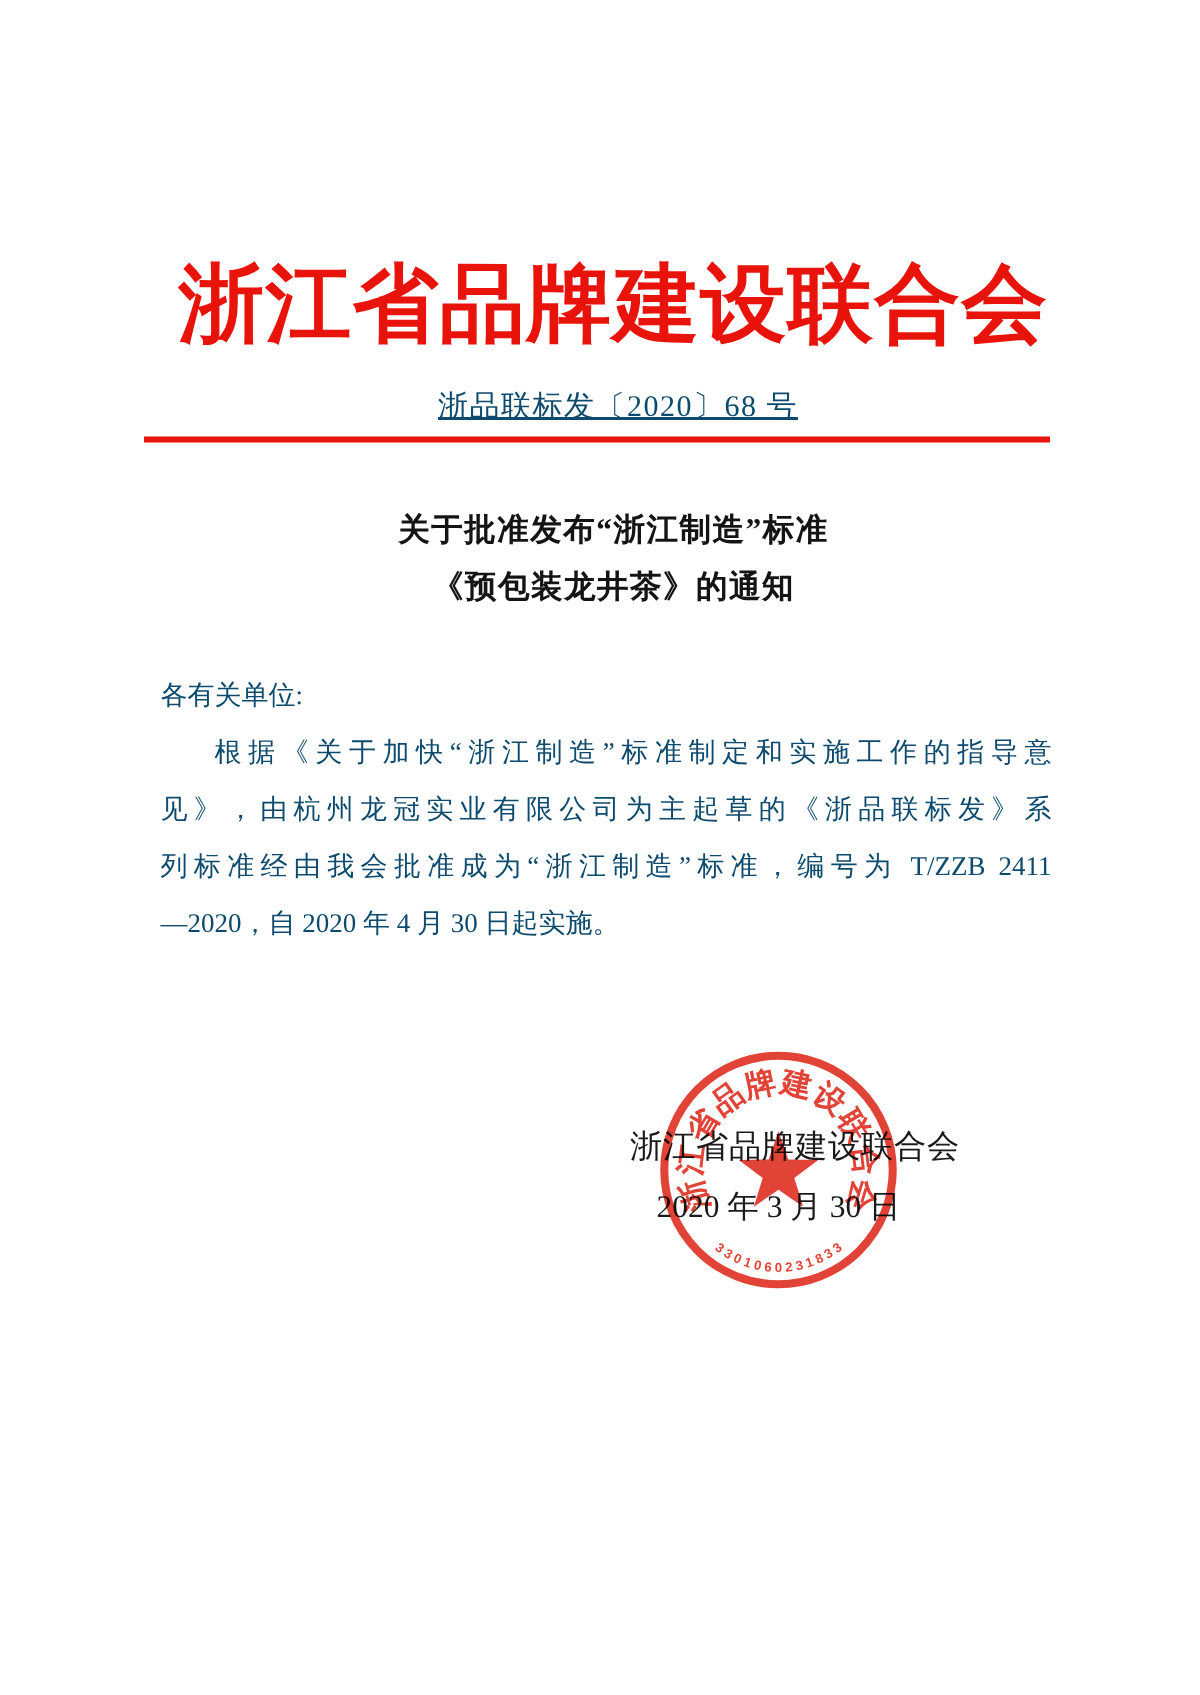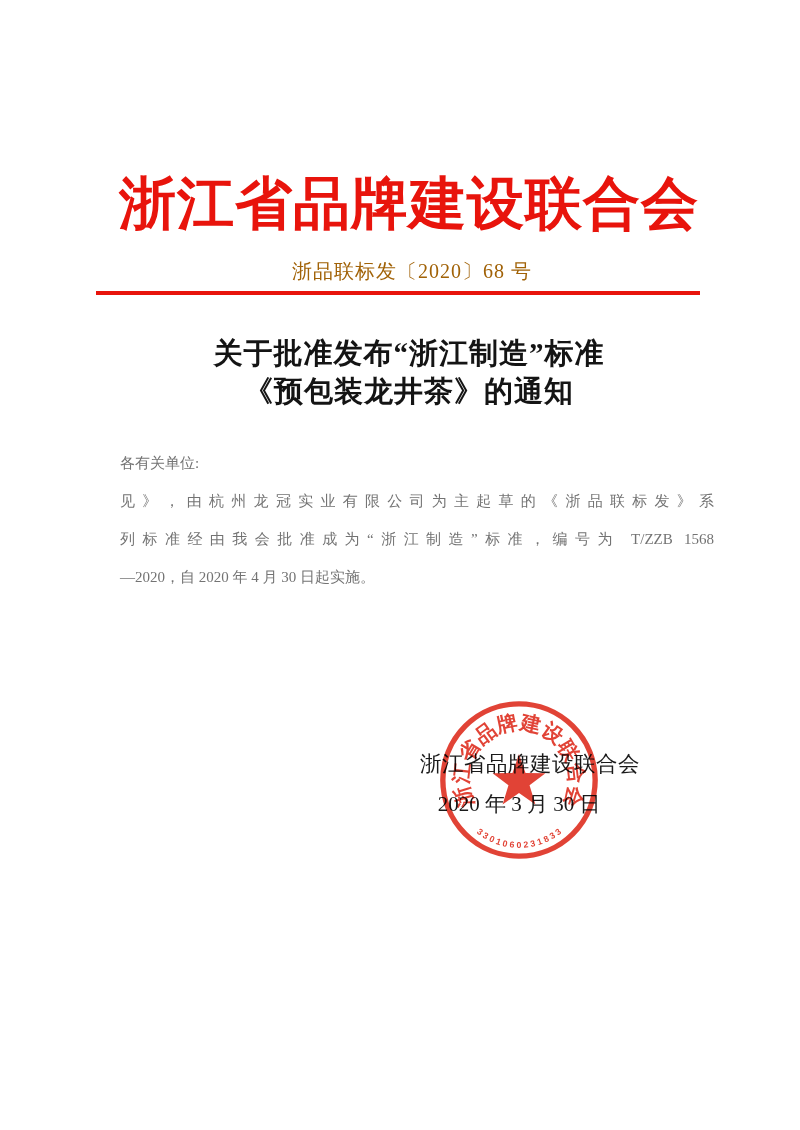--- a/index.html
+++ b/index.html
@@ -34,53 +34,54 @@
   .doc-number {
     position: absolute;
     top: 258px;
     left: 0;
     width: 100%;
     box-sizing: border-box;
     padding-left: 24px;
     text-align: center;
     font-size: 20px;
     line-height: 26px;
-    color: #a16207;
+    color: #0c4a6e;
     letter-spacing: 1px;
+    text-decoration: underline;
   }
   .red-rule {
     position: absolute;
     left: 96px;
     top: 291px;
     width: 604px;
     height: 4px;
     background: #e8140c;
   }
   .notice-title {
     position: absolute;
     top: 334px;
     left: 0;
     width: 100%;
     box-sizing: border-box;
     padding-left: 18px;
     text-align: center;
-    font-size: 29px;
+    font-size: 21px;
     line-height: 38px;
     font-weight: bold;
     color: #141414;
     letter-spacing: 1px;
   }
   .body-block {
     position: absolute;
-    left: 120px;
+    left: 107px;
     top: 444px;
     width: 594px;
-    font-size: 15px;
+    font-size: 18px;
     line-height: 38px;
-    color: #737373;
+    color: #0c4a6e;
   }
   .line { width: 100%; }
   .indent { text-indent: 2em; }
   .fill {
     text-align: justify;
     text-align-last: justify;
   }
   .sign-name {
     position: absolute;
     left: 415px;
@@ -126,22 +127,23 @@
 
   <div class="red-rule"></div>
 
   <div class="notice-title">
     <div>关于批准发布“浙江制造”标准</div>
     <div>《预包装龙井茶》的通知</div>
   </div>
 
   <div class="body-block">
     <div class="line">各有关单位:</div>
+    <div class="line fill indent">根据《关于加快“浙江制造”标准制定和实施工作的指导意</div>
     <div class="line fill">见》，由杭州龙冠实业有限公司为主起草的《浙品联标发》系</div>
-    <div class="line fill">列标准经由我会批准成为“浙江制造”标准，编号为 T/ZZB 1568</div>
+    <div class="line fill">列标准经由我会批准成为“浙江制造”标准，编号为 T/ZZB 2411</div>
     <div class="line">—2020，自 2020 年 4 月 30 日起实施。</div>
   </div>
 
   <div class="sign-name">浙江省品牌建设联合会</div>
 
   <div class="sign-date">2020 年 3 月 30 日</div>
 
   <div class="seal"><svg viewBox="0 0 170 170" width="100%" height="100%">
         <circle cx="85" cy="85" r="78" fill="none" stroke="#e0392b" stroke-width="5.5"></circle>
         <text transform="translate(28.6 102.2) rotate(-107.0)" text-anchor="middle" dominant-baseline="central" font-size="21" font-weight="bold" fill="#e0392b" font-family="serif">浙</text>

